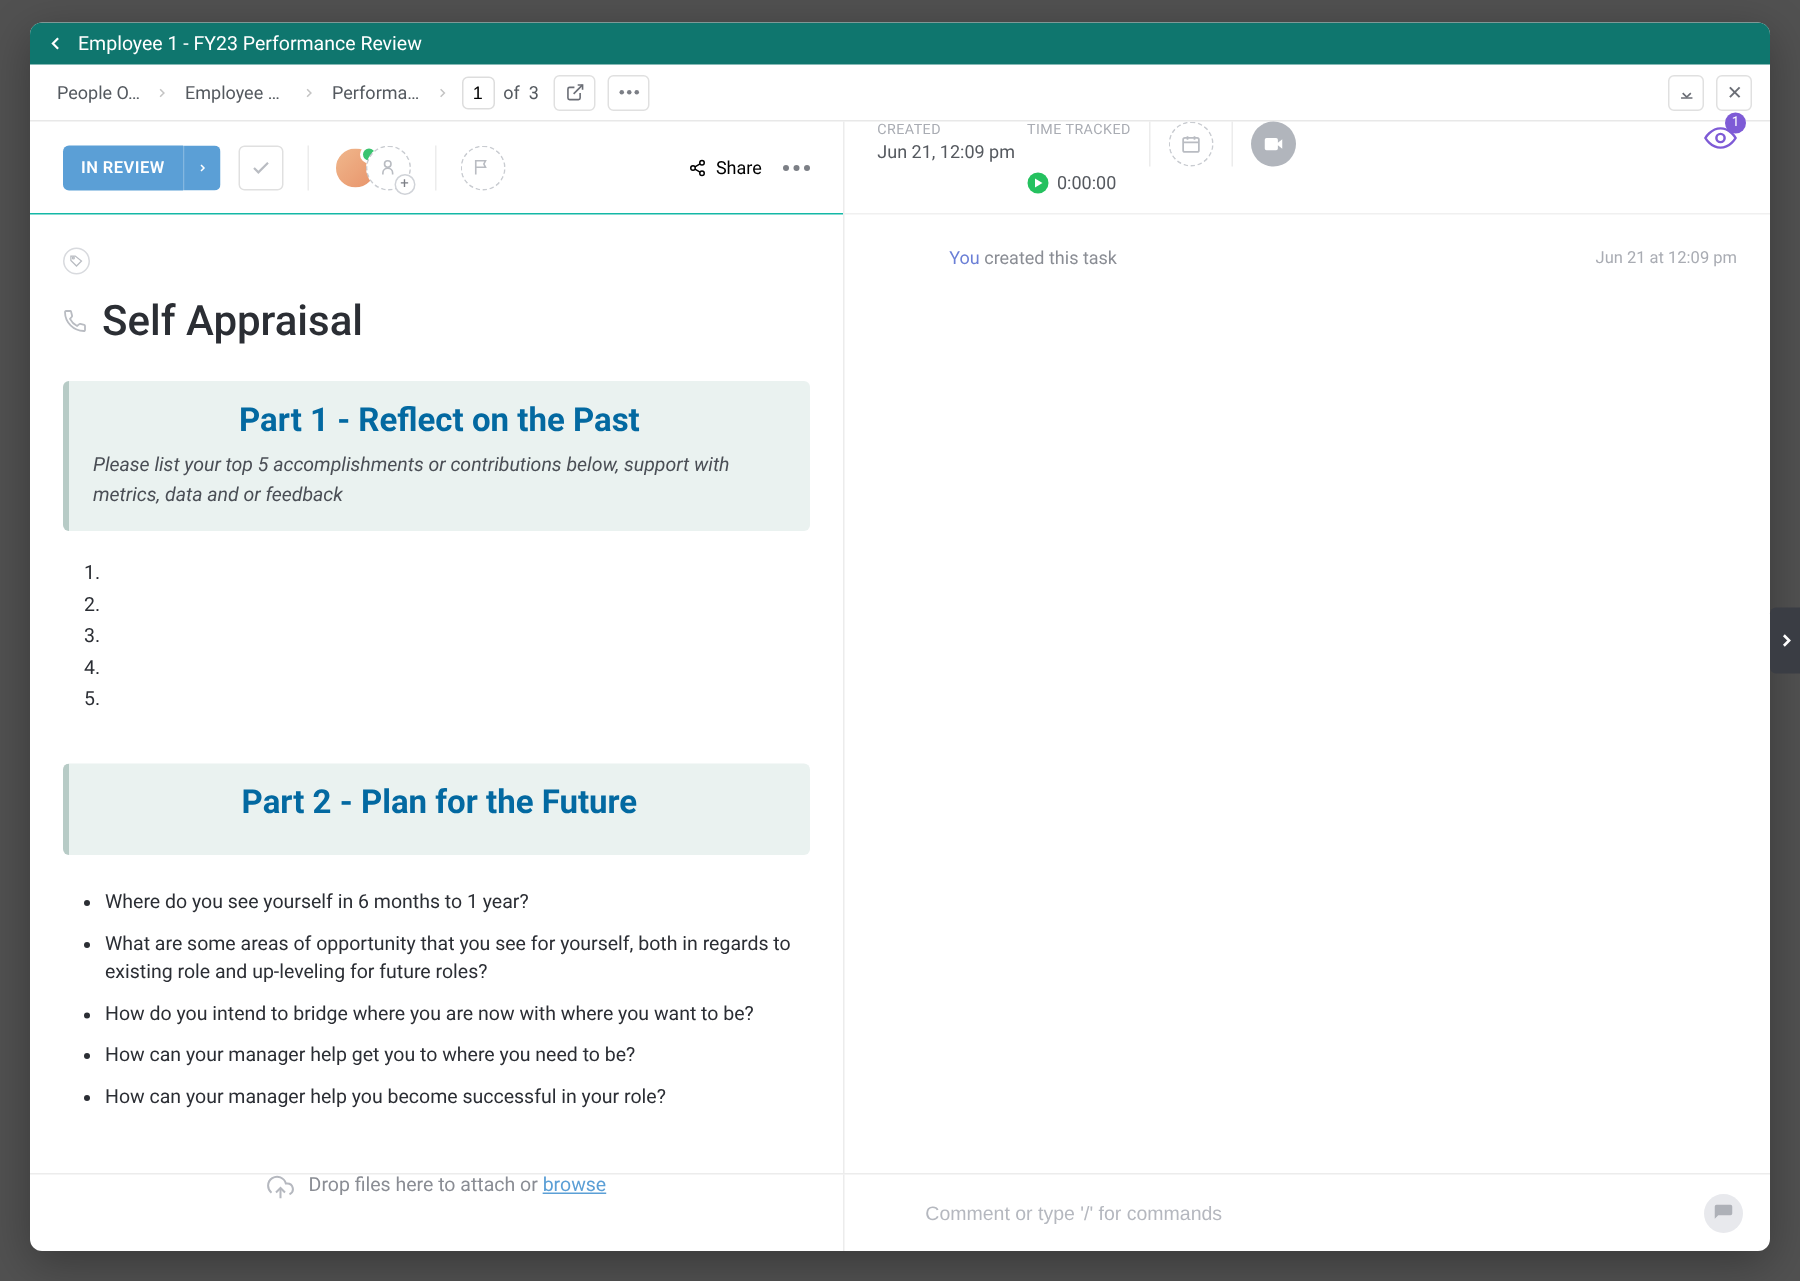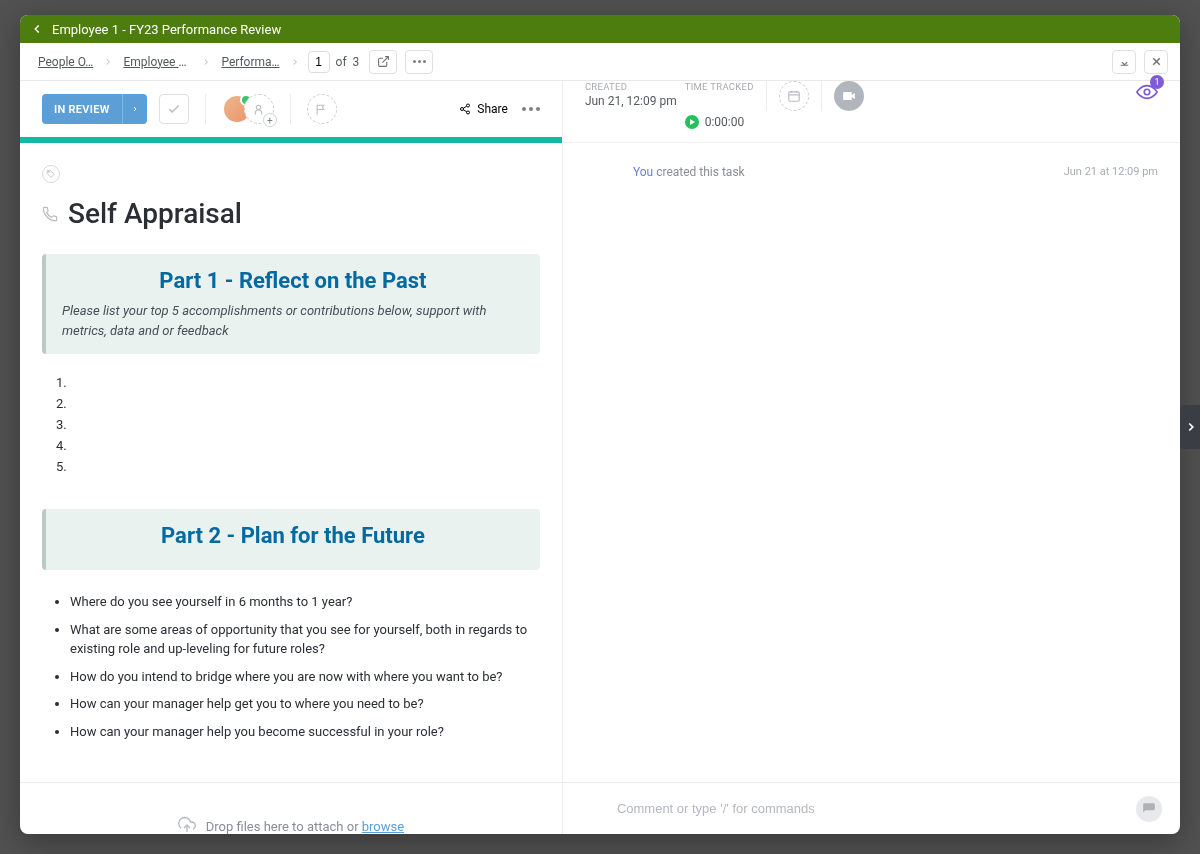--- a/index.html
+++ b/index.html
@@ -24,21 +24,21 @@
     bottom: 20px;
     background: #fff;
     border-radius: 8px;
     box-shadow: 0 8px 30px rgba(0,0,0,0.3);
     display: flex;
     flex-direction: column;
     overflow: hidden;
   }
   
   .titlebar {
-    background: #4d7c0f;
+    background: #0f766e;
     color: #fff;
     height: 28px;
     display: flex;
     align-items: center;
     padding: 0 10px;
     font-size: 13px;
     gap: 8px;
   }
   .titlebar .back-chevron svg { display:block; }
   
@@ -46,36 +46,36 @@
     height: 38px;
     border-bottom: 1px solid #e8e8e8;
     display: flex;
     align-items: center;
     padding: 0 12px;
     font-size: 12px;
     color: #54595f;
     justify-content: space-between;
   }
   .breadcrumb-left { display:flex; align-items:center; gap:4px; }
-  .crumb { max-width: 80px; overflow:hidden; text-overflow:ellipsis; white-space:nowrap; cursor:pointer; padding:4px 6px; border-radius:4px;text-decoration:underline; }
+  .crumb { max-width: 80px; overflow:hidden; text-overflow:ellipsis; white-space:nowrap; cursor:pointer; padding:4px 6px; border-radius:4px; }
   .chev-sep { color:#c4c4c4; }
   .page-of { display:flex; align-items:center; gap:6px; margin-left:4px; }
   .page-input { width:22px; height:22px; text-align:center; border:1px solid #ddd; border-radius:4px; font-size:12px; }
   .icon-btn-sm { width:28px; height:24px; display:flex; align-items:center; justify-content:center; border:1px solid #e0e0e0; border-radius:4px; cursor:pointer; color:#6b6e76; }
   .breadcrumb-right { display:flex; gap:8px; }
   .sq-btn { width:24px; height:24px; display:flex; align-items:center; justify-content:center; border:1px solid #e0e0e0; border-radius:4px; cursor:pointer; color:#6b6e76; background:#fff; }
 
   
   .main-split { flex:1; display:flex; min-height:0; }
   .left-pane { width:46.8%; display:flex; flex-direction:column; border-right:1px solid #ececec; min-width:0;}
   .right-pane { flex:1; display:flex; flex-direction:column; min-width:0;}
 
   
   .left-header {
-    height:62px; display:flex; align-items:center; padding:0 22px; gap:12px; border-bottom:6px solid #14b8a6;
+    height:62px; display:flex; align-items:center; padding:0 22px; gap:12px; border-bottom:1px solid #14b8a6;
   }
   .status-btn {
     display:flex; align-items:stretch; height:30px;
   }
   .status-main {
     background:#5b9fd6; color:#fff; font-size:11px; font-weight:600; letter-spacing:0.3px;
     display:flex; align-items:center; padding:0 12px; border-radius:4px 0 0 4px; cursor:pointer;
   }
   .status-caret {
     background:#5b9fd6; color:#fff; display:flex; align-items:center; padding:0 8px;
@@ -150,21 +150,21 @@
 
   
   .right-body { flex:1; overflow-y:auto; padding:22px 22px;}
   .activity-row { display:flex; justify-content:space-between; font-size:12px; color:#8a8d94;margin-left:48px;}
   .activity-row .you { color:#6b7fd6; }
   .activity-time { font-size:11px; color:#a9acb3;}
 
   
   .bottom-bars { display:flex; height:52px; border-top:1px solid #ececec;}
   .drop-zone {
-    width:46.8%; border-right:1px solid #ececec; display:flex; align-items:flex-end; justify-content:center; gap:10px; font-size:13px; color:#8a8d94;
+    width:46.8%; border-right:1px solid #ececec; display:flex; align-items:flex-start; justify-content:center; gap:10px; font-size:13px; color:#8a8d94;
   }
   .drop-zone .browse { color:#5b9fd6; text-decoration:underline; cursor:pointer;}
   .comment-zone {
     flex:1; display:flex; align-items:center; padding:0 18px; gap:10px;
   }
   .comment-input {
     flex:1; border:none; outline:none; font-size:13px; color:#8b5cf6;margin-left:36px;
   }
   .comment-input::placeholder{ color:#b5b8bf;}
   .chat-bubble {

